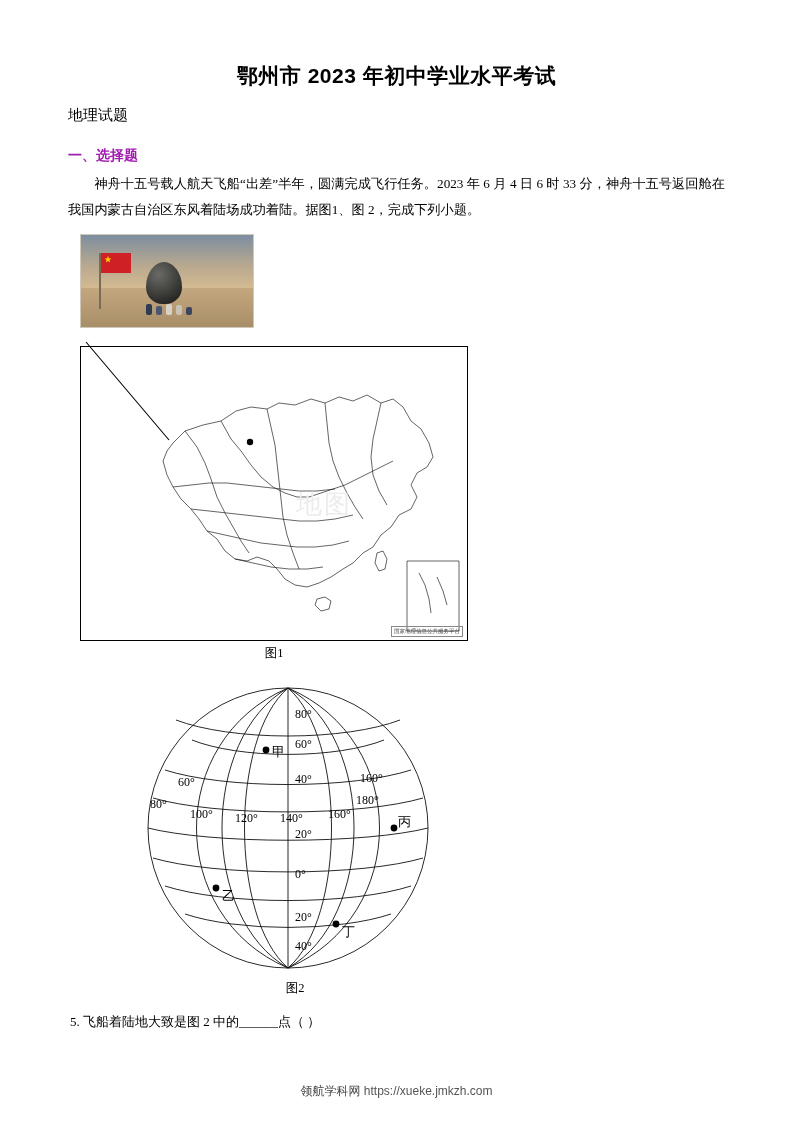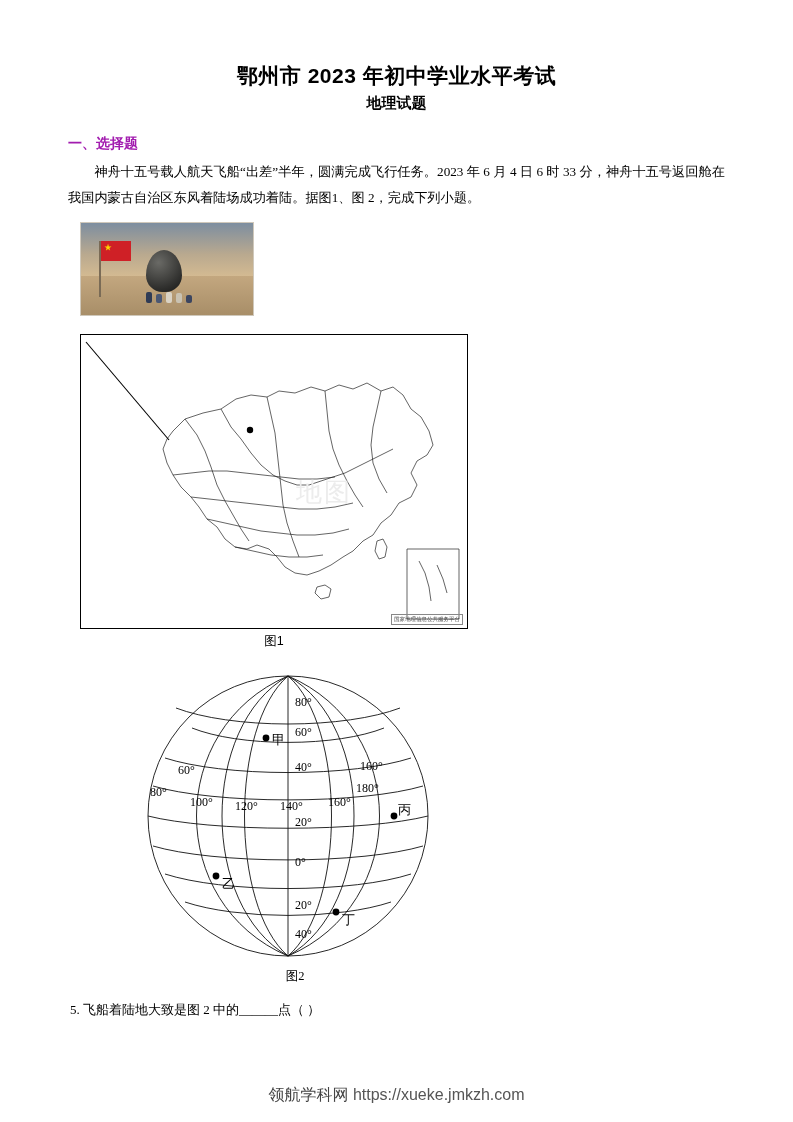--- a/index.html
+++ b/index.html
@@ -25,24 +25,23 @@
   }
   .title1 {
     text-align: center;
     font-size: 21px;
     font-weight: bold;
     letter-spacing: 0.5px;
     margin-top: 62px;
     font-family: "Liberation Sans", sans-serif;
   }
   .title2 {
-    text-align: center;
     font-size: 15px;
-    font-weight: bold;
-    margin-top: 4px;
+    font-weight: normal;
+    margin-top: 16px;
     font-family: "Liberation Sans", sans-serif;
   }
   .section-head {
     font-size: 14px;
     font-weight: bold;
     color: #a21caf;
     margin-top: 22px;
     font-family: "Liberation Sans", sans-serif;
   }
   .para {
@@ -120,21 +119,21 @@
     position: relative;
     background: #fff;
     box-sizing: border-box;
   }
   .fig-cap {
     width: 388px;
     margin-left: 12px;
     text-align: center;
     font-size: 12.5px;
     margin-top: 4px;
-    font-family: Liberation Sans, sans-serif;
+    font-family: Liberation Serif, serif;
   }
   .map-credit {
     position: absolute;
     right: 4px; bottom: 3px;
     font-size: 5.5px;
     color: #444;
     border: 0.5px solid #888;
     padding: 1px 2px;
     font-family: "Liberation Sans", sans-serif;
   }
@@ -167,24 +166,24 @@
 
   .question {
     font-size: 13px;
     margin-top: 16px;
     margin-left: 2px;
     font-family: "Liberation Serif", serif;
   }
 
   .footer {
     position: absolute;
-    left: 0; bottom: 16px;
+    left: 0; bottom: 22px;
     width: 793px;
     text-align: center;
-    font-size: 16px;
+    font-size: 12px;
     color: #555;
     font-family: "Liberation Sans", sans-serif;
   }
   .footer .brand { color: #444; }
 </style>
 </head>
 <body>
 
 <div class="page">
 

